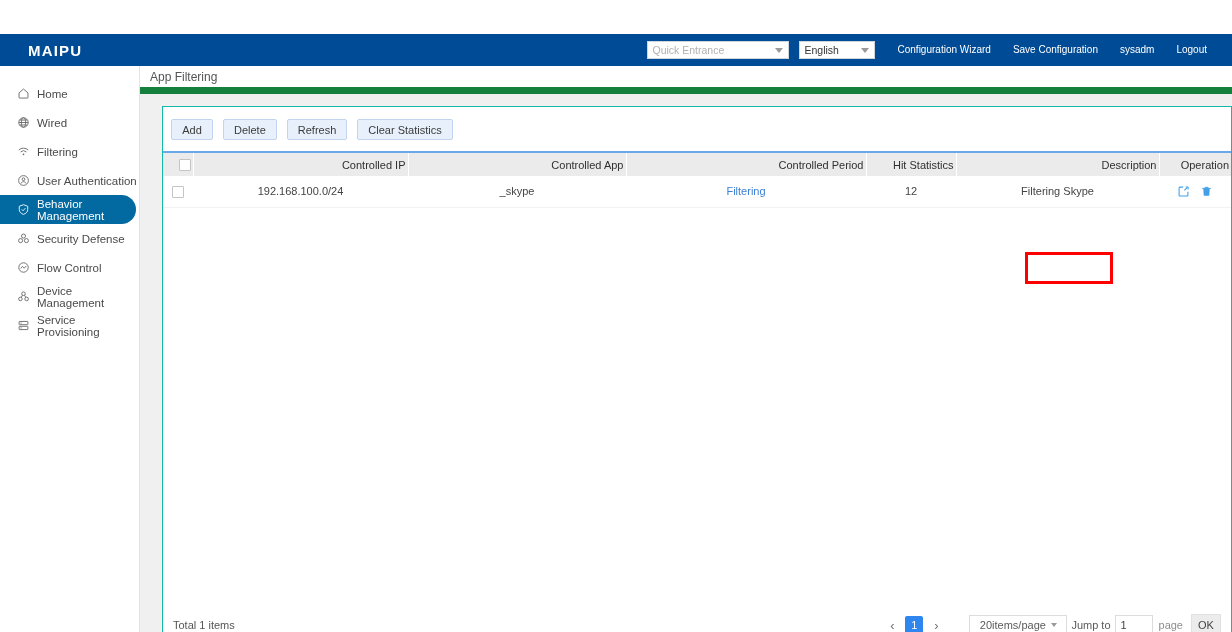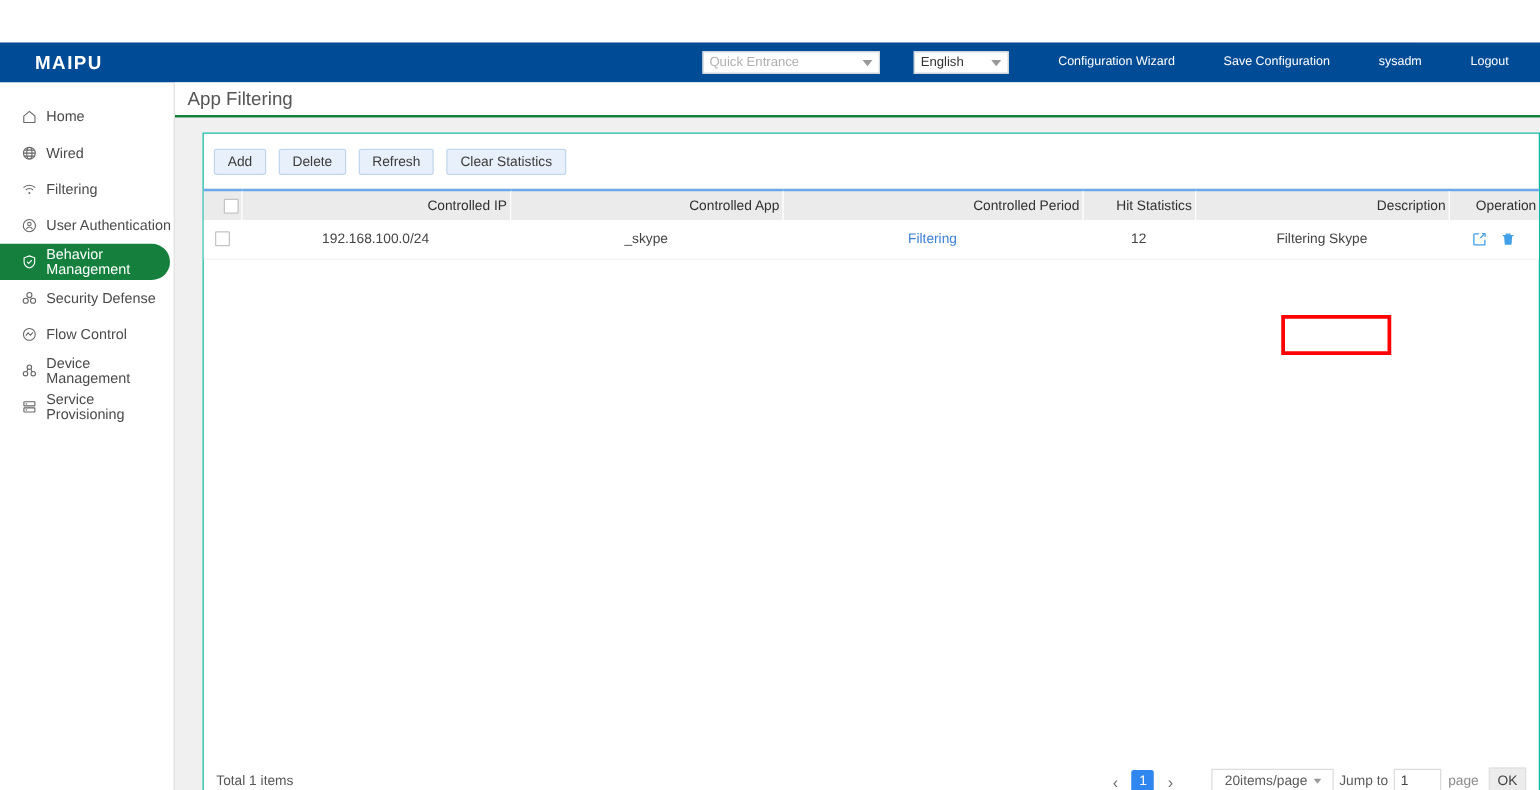--- a/index.html
+++ b/index.html
@@ -14,21 +14,21 @@
   
   .topbar {
     position: absolute; left: 0; top: 0; width: 1232px; height: 32px;
     background: #004b95; display: flex; align-items: center;
   }
   .logo {
     width: 140px; padding-left: 28px; color: #fff;
     font-size: 15px; font-weight: bold; letter-spacing: 1.2px;
   }
   .topbar-right {
-    margin-left: auto; display: flex; align-items: center; gap: 17px;
+    margin-left: auto; display: flex; align-items: center; gap: 0px;
     padding-right: 14px; height: 100%;
   }
   .qe-select {
     width: 142px; height: 18px; background: #fff; border: 1px solid #cfd6dd;
     font-size: 10.5px; color: #b0b0b0; display: flex; align-items: center;
     padding: 0 5px; position: relative; margin-right: 10px;
   }
   .qe-select .cap { flex: 1; }
   .lang-select {
     width: 76px; height: 18px; background: #fff; border: 1px solid #cfd6dd;
@@ -56,35 +56,35 @@
     display: flex; align-items: center; height: 29px; margin: 0 0 0 0;
     padding-left: 16px; font-size: 11.5px; color: #4a4a4a; cursor: pointer;
     border-radius: 0 14px 14px 0; position: relative;
   }
   .nav-item .ico {
     width: 15px; height: 15px; margin-right: 6px; flex: 0 0 15px;
     display: flex; align-items: center; justify-content: center;
   }
   .nav-item .ico svg { display: block; }
   .nav-item.active {
-    background: #15803d; color: #ffffff; width: 136px;
+    background: #0369a1; color: #ffffff; width: 136px;
     border-radius: 0 15px 15px 0;
   }
   .nav-item.active .ico svg { stroke: #fff; }
 
   
   .content {
     position: absolute; left: 139px; top: 32px;
     width: 1093px; height: 600px; background: #f0f0f0;
     border-left: 1px solid #e3e3e3;
   }
   .breadcrumb {
     height: 28px; background: #ffffff; display: flex; align-items: center;
-    padding-left: 10px; font-size: 15px; color: #555;
-    border-bottom: 2px solid #15803d;
+    padding-left: 10px; font-size: 12px; color: #555;
+    border-bottom: 7px solid #15803d;
   }
   .panel {
     position: absolute; left: 22px; top: 40px; width: 1070px; height: 540px;
     background: #ffffff; border: 1px solid #14b8a6;
   }
   .toolbar {
     display: flex; align-items: center; gap: 10px;
     padding: 12px 0 11px 8px;
   }
   .btn {

